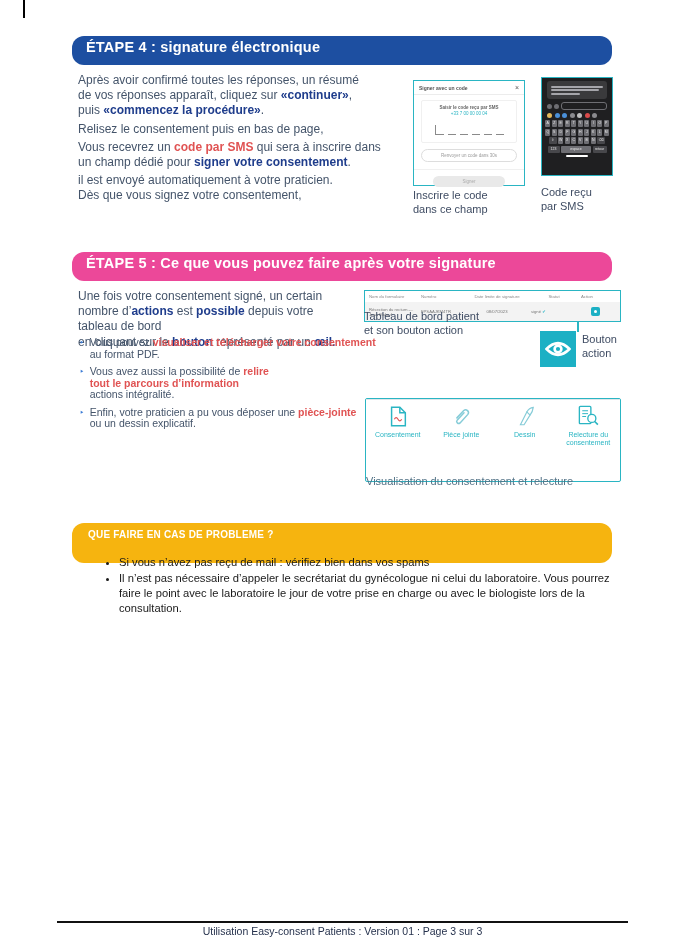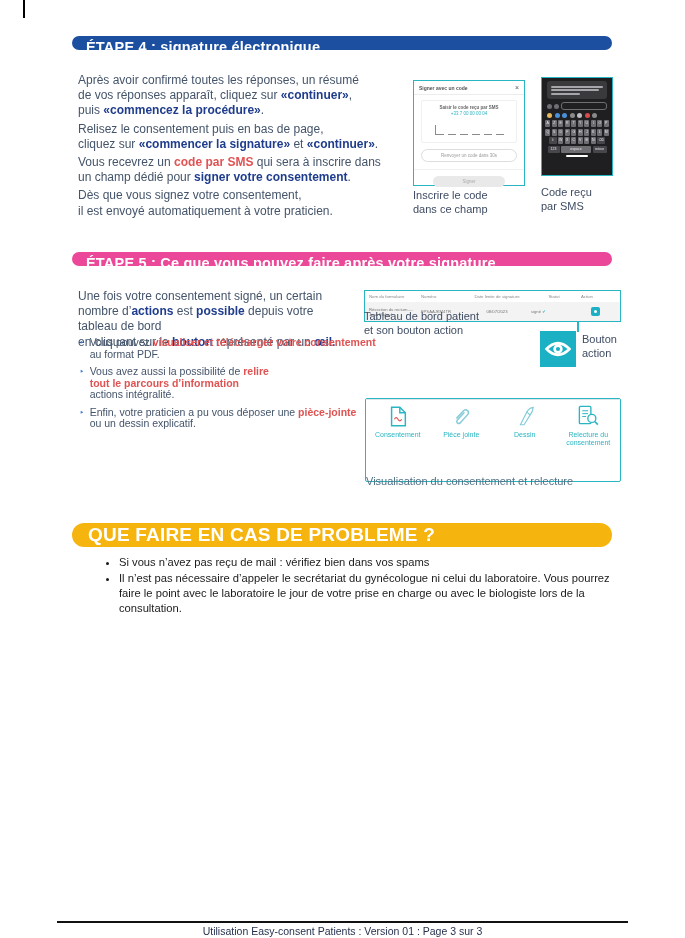--- a/index.html
+++ b/index.html
@@ -1,26 +1,26 @@
 <!DOCTYPE html>
 <html><head>
 <meta charset="utf-8">
 <style>
   html,body{margin:0;padding:0;background:#fff;}
   .page{position:relative;width:685px;height:938px;background:#fff;overflow:hidden;
         font-family:"Liberation Sans",sans-serif;}
   .crop-mark{position:absolute;left:23px;top:0;width:2px;height:18px;background:#000;}
 
   
-  .pill{position:absolute;left:72px;width:540px;height:14px;border-radius:12px;color:#fff;
+  .pill{position:absolute;left:72px;width:540px;height:29px;border-radius:12px;color:#fff;
         font-weight:bold;font-size:14.5px;line-height:23px;padding-left:14px;box-sizing:border-box;
         letter-spacing:.2px;white-space:nowrap;}
   .step4-pill{top:36px;background:#1d4fa1;}
   .step5-pill{top:252px;background:#ec4899;}
-  .problem-pill{top:523px;background:#f6b40f;height:24px;line-height:24px;font-size:19px;padding-left:16px;}
+  .problem-pill{top:523px;background:#f6b40f;height:40px;line-height:24px;font-size:10px;padding-left:16px;}
 
   
   .rtext{position:absolute;color:#44546a;font-size:12px;line-height:15.2px;}
   .step4-text{left:78px;top:73px;width:340px;}
   .step5-text{left:78px;top:289px;width:320px;}
   .rpara{margin-bottom:3px;}
   .rline{white-space:nowrap;}
   .run-n{color:#44546a;}
   .run-b{color:#1f3d8c;font-weight:bold;}
   .run-r{color:#e05353;font-weight:bold;}
@@ -126,29 +126,28 @@
 
   <div class="pill step4-pill">ÉTAPE 4 : signature électronique</div>
   <div class="rtext step4-text">
       <div class="rpara">
         <div class="rline"><span class="run-n">Après avoir confirmé toutes les réponses, un résumé</span></div>
         <div class="rline"><span class="run-n">de vos réponses apparaît, cliquez sur </span><span class="run-b">«continuer»</span><span class="run-n">,</span></div>
         <div class="rline"><span class="run-n">puis </span><span class="run-b">«commencez la procédure»</span><span class="run-n">.</span></div>
       </div>
       <div class="rpara">
         <div class="rline"><span class="run-n">Relisez le consentement puis en bas de page,</span></div>
-        <div class="rline"><span class="run-n">cliquez sur </span><span class="run-b">«commencer la signature»</span><span class="run-n"> et </span><span class="run-b">«continuer»</span><span class="run-n">.</span></div>
       </div>
       <div class="rpara">
         <div class="rline"><span class="run-n">Vous recevrez un </span><span class="run-r">code par SMS</span><span class="run-n"> qui sera à inscrire dans</span></div>
         <div class="rline"><span class="run-n">un champ dédié pour </span><span class="run-b">signer votre consentement</span><span class="run-n">.</span></div>
       </div>
       <div class="rpara">
+        <div class="rline"><span class="run-n">il est envoyé automatiquement à votre praticien.</span></div>
         <div class="rline"><span class="run-n">Dès que vous signez votre consentement,</span></div>
-        <div class="rline"><span class="run-n">il est envoyé automatiquement à votre praticien.</span></div>
       </div>
     </div>
 
   <div class="modal-shot">
     <div class="modal-head">
       <span class="modal-title">Signer avec un code</span>
       <span class="modal-close">×</span>
     </div>
     <div class="modal-card">
       <div class="modal-instr">Saisir le code reçu par SMS</div>

